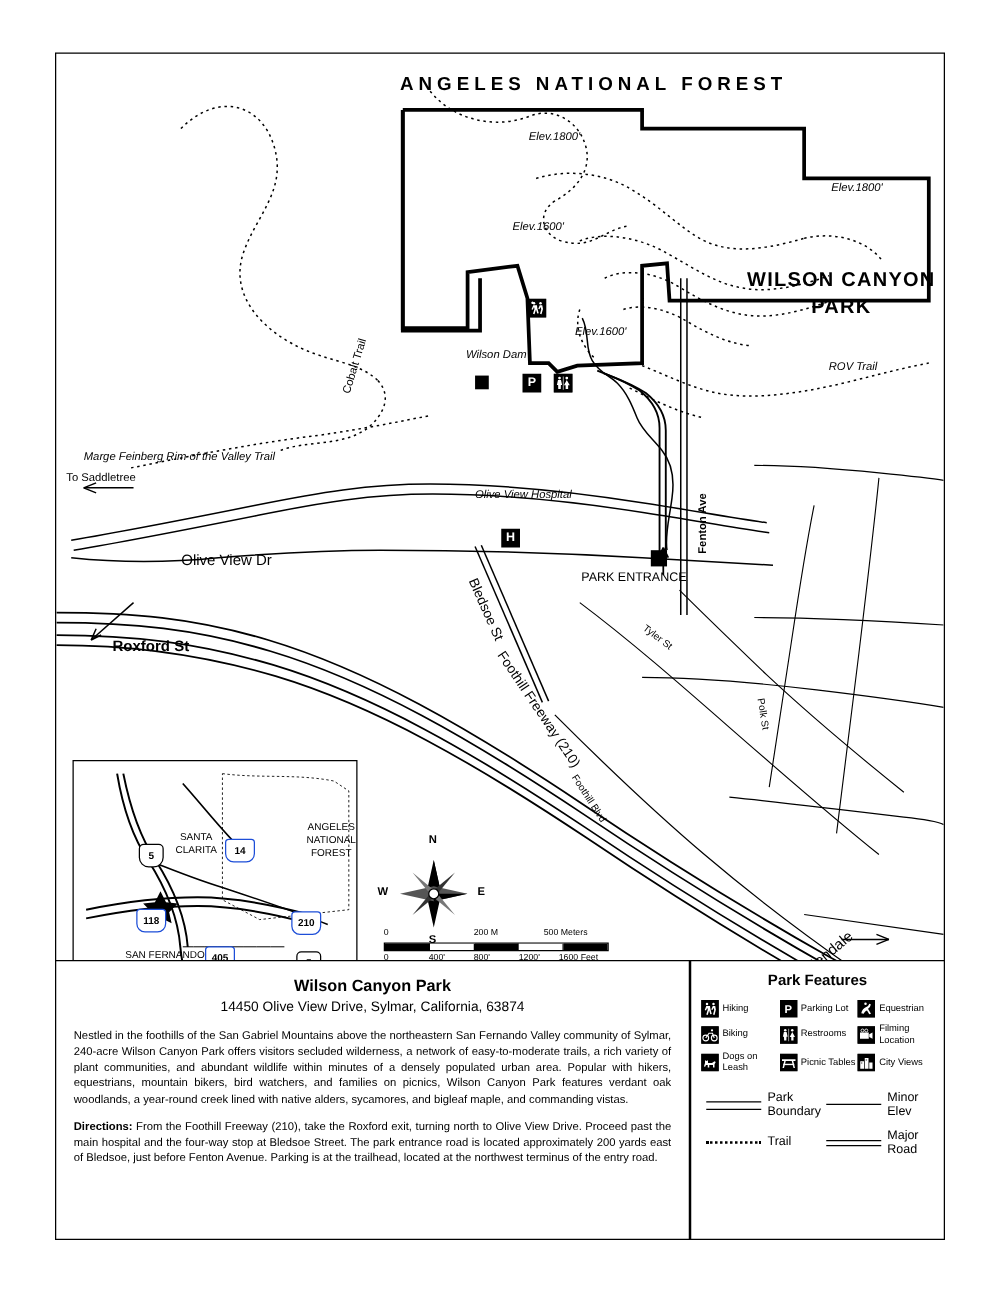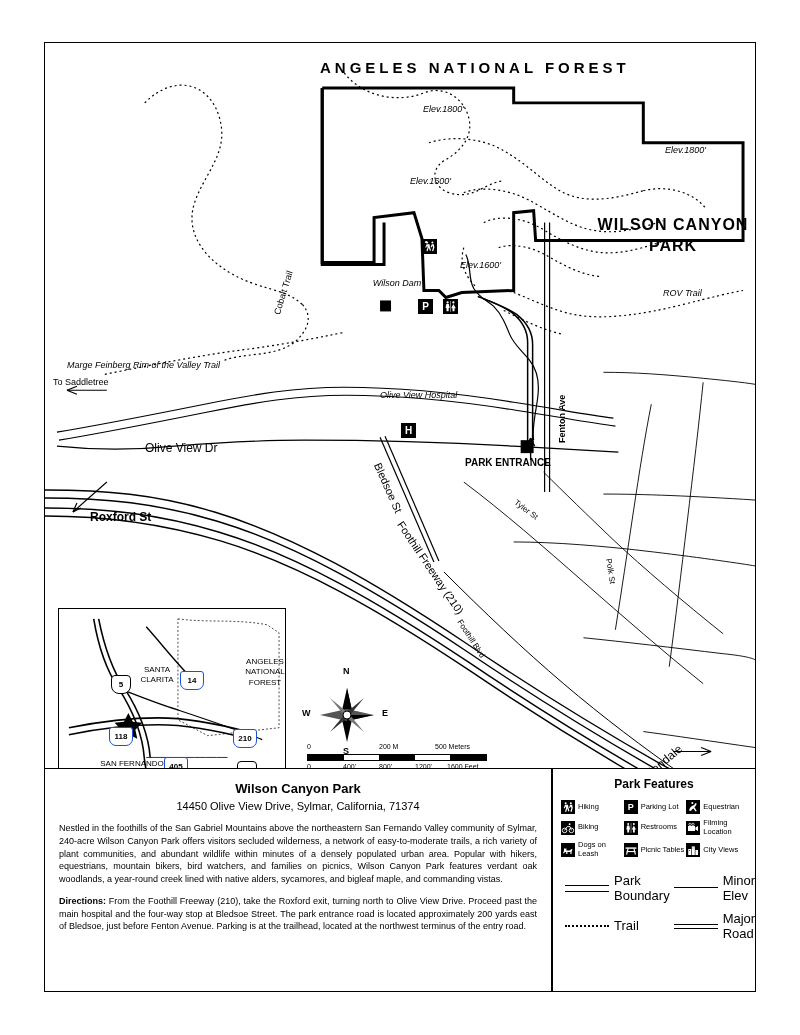--- a/index.html
+++ b/index.html
@@ -68,21 +68,21 @@
     color: #000;
     text-align: center;
     width: 180px;
     line-height: 1.3;
   }
   .park-entrance {
     position: absolute;
     left: 420px;
     top: 414px;
     font-size: 10px;
-    font-weight: bold;
+    font-weight: normal;
     color: #000;
     text-align: center;
     line-height: 1.2;
   }
 
   
   .icon-box {
     position: absolute;
     width: 15px;
     height: 15px;
@@ -260,21 +260,21 @@
   }
   .legend-lines {
     margin-top: 14px;
     display: grid;
     grid-template-columns: 1fr 1fr;
     gap: 8px 4px;
     padding: 0 4px;
   }
   .leg-item { display: flex; align-items: center; gap: 5px; }
   .leg-sample { width: 44px; flex: none; height: 10px; position: relative; }
-  .leg-label { font-size: 13px; }
+  .leg-label { font-size: 10px; }
   .leg-sample .l-thick {
     position: absolute; left: 0; right: 0; top: 2px; height: 5px;
     border-top: 1.5px solid #000; border-bottom: 1.5px solid #000;
   }
   .leg-sample .l-dot {
     position: absolute; left: 0; right: 0; top: 4px;
     border-top: 2px dotted #000;
   }
   .leg-sample .l-minor {
     position: absolute; left: 0; right: 0; top: 4px;
@@ -503,21 +503,21 @@
         <span style="left:36px;">400'</span>
         <span style="left:72px;">800'</span>
         <span style="left:108px;">1200'</span>
         <span style="left:140px;">1600 Feet</span>
       </div>
     </div>
   </div>
 
   <div class="info-panel">
     <div class="info-title">Wilson Canyon Park</div>
-    <div class="info-sub">14450 Olive View Drive, Sylmar, California, 71374</div>
+    <div class="info-sub">14450 Olive View Drive, Sylmar, California, 63874</div>
     <div class="info-body">
       <p>Nestled in the foothills of the San Gabriel Mountains above the northeastern San Fernando Valley community of Sylmar, 240-acre Wilson Canyon Park offers visitors secluded wilderness, a network of easy-to-moderate trails, a rich variety of plant communities, and abundant wildlife within minutes of a densely populated urban area. Popular with hikers, equestrians, mountain bikers, bird watchers, and families on picnics, Wilson Canyon Park features verdant oak woodlands, a year-round creek lined with native alders, sycamores, and bigleaf maple, and commanding vistas.</p>
       <p><b>Directions:</b><span> From the Foothill Freeway (210), take the Roxford exit, turning north to Olive View Drive. Proceed past the main hospital and the four-way stop at Bledsoe Street. The park entrance road is located approximately 200 yards east of Bledsoe, just before Fenton Avenue. Parking is at the trailhead, located at the northwest terminus of the entry road.</span></p>
     </div>
   </div>
 
   <div class="feat-panel">
     <div class="feat-title">Park Features</div>
 
     <div class="feat-grid">

